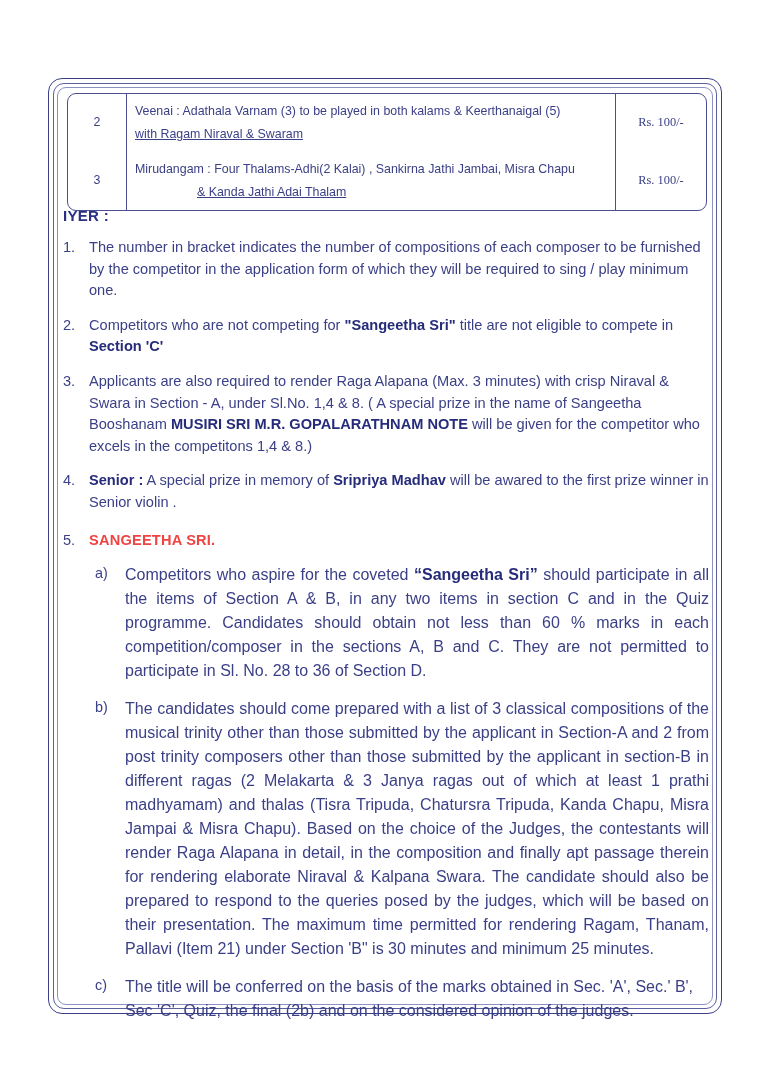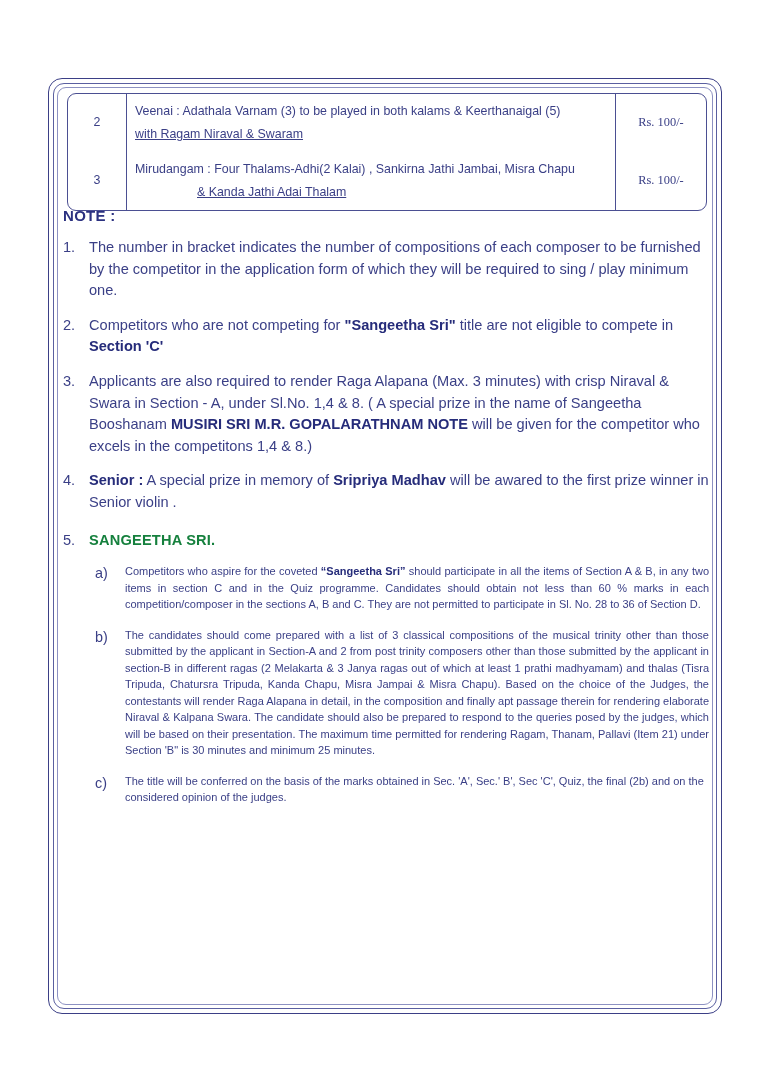--- a/index.html
+++ b/index.html
@@ -138,21 +138,21 @@
     flex: 1 1 auto;
     font-size: 14.6px;
     line-height: 1.48;
     color: #3a3f86;
     text-align: left;
   }
   .note-text b, .note-text strong { font-weight: bold; color: #262c7a; }
 
   .item-heading {
     font-weight: bold;
-    color: #15803d;
+    color: #ef4444;
     letter-spacing: 0.2px;
   }
 
   
   .sub-list {
     margin-top: 12px;
     margin-left: 6px;
   }
   .sub-item {
     display: flex;
@@ -161,21 +161,21 @@
   }
   .sub-marker {
     width: 30px;
     flex: 0 0 30px;
     font-size: 14.4px;
     line-height: 1.5;
     color: #3a3f86;
   }
   .sub-text {
     flex: 1 1 auto;
-    font-size: 11px;
+    font-size: 16px;
     line-height: 1.5;
     color: #3a3f86;
   }
   .sub-text.justify { text-align: justify; }
   .sub-text b { font-weight: bold; color: #262c7a; }
 </style>
 </head>
 <body>
 
 <div class="page-frame">
@@ -201,21 +201,21 @@
             <td class="col-desc">
               <span>Mirudangam : Four Thalams-Adhi(2 Kalai) , Sankirna Jathi Jambai, Misra Chapu</span>
               <span class="desc-line2 indented">&amp; Kanda Jathi Adai Thalam</span>
             </td>
             <td class="col-fee">Rs. 100/-</td>
           </tr>
         </tbody>
       </table>
     </div>
 
-    <div class="note-heading">NOTE :</div>
+    <div class="note-heading">IYER :</div>
 
     <div class="note-list">
 
       <div class="note-item">
         <div class="note-marker">1.</div>
         <div class="note-text">The number in bracket indicates the number of compositions of each composer to be furnished by the competitor in the application form of which they will be required to sing / play minimum one.</div>
       </div>
 
       <div class="note-item">
         <div class="note-marker">2.</div>

